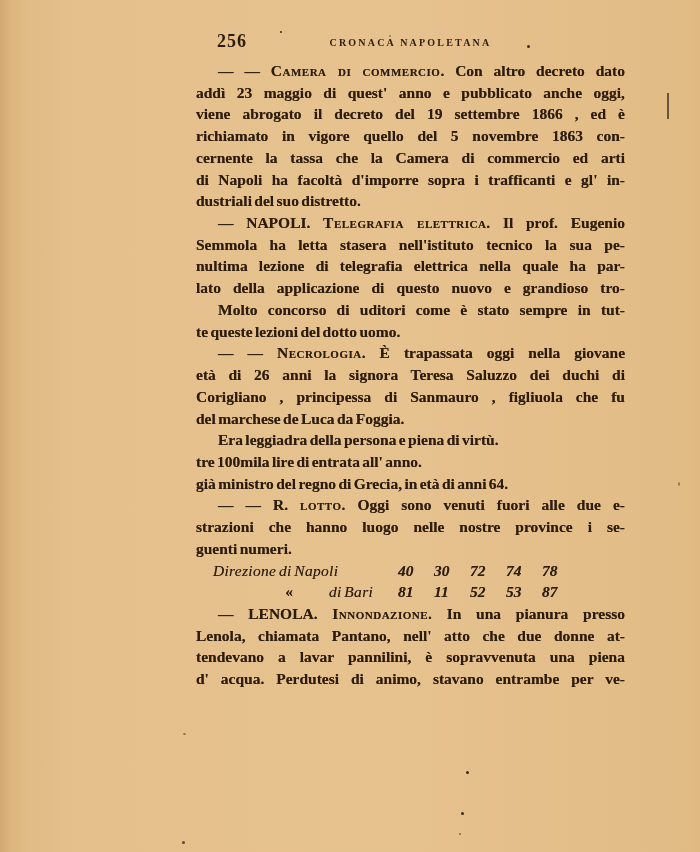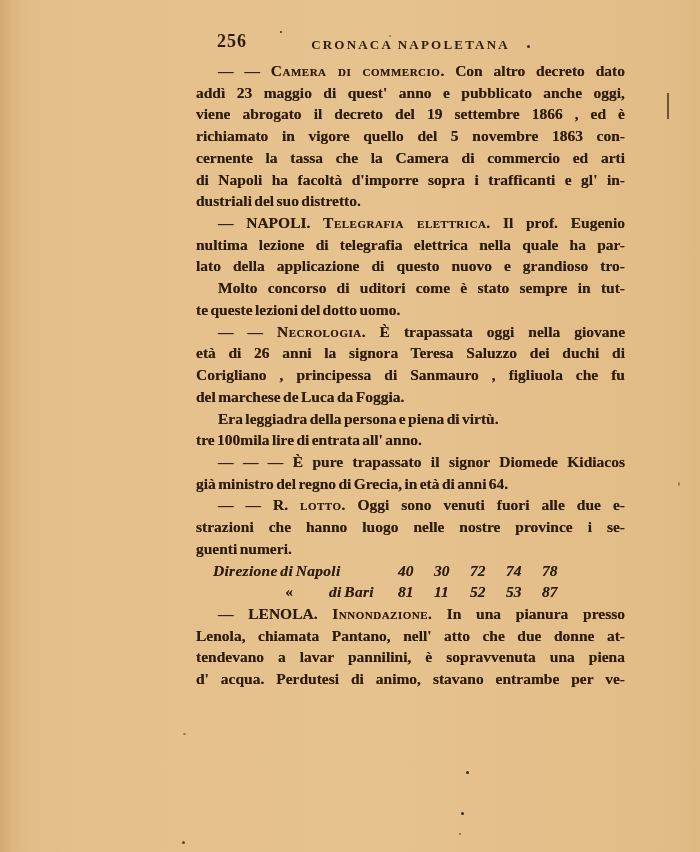--- a/index.html
+++ b/index.html
@@ -21,21 +21,21 @@
   }
   
   .page-number {
     position: absolute; left: 217px; top: 31px;
     font-size: 18px; font-weight: 700; color: var(--ink);
     letter-spacing: 1px;
   }
   .running-title {
     position: absolute; left: 196px; top: 37px; width: 429px;
     text-align: center;
-    font-size: 13px; font-weight: 700; color: var(--ink);
+    font-size: 10px; font-weight: 700; color: var(--ink);
     letter-spacing: 2.2px;
   }
   
   #text-block {
     position: absolute; left: 196px; top: 60px; width: 429px;
     font-size: 15.5px; font-weight: 700; color: var(--ink);
     word-spacing: -1.5px;
     text-shadow: 0 0 0.5px rgba(45, 28, 13, 0.6);
   }
   .line {
@@ -49,21 +49,21 @@
   .sc { font-variant: small-caps; letter-spacing: 0.5px; }
   
   .lotto-row {
     height: 21.72px; line-height: 21.72px;
     padding-left: 17px;
     display: flex; align-items: baseline;
     overflow: hidden;
   }
   .l-label { display: inline-flex; width: 185px; }
   .l-prefix { display: inline-block; width: 80px; text-align: right; font-weight: 700; }
-  .l-name { font-style: italic; font-weight: 700; letter-spacing: 0.3px; text-align: right; }
+  .l-name { font-style: italic; font-weight: 400; letter-spacing: 0.3px; text-align: right; }
   .l-name.after-prefix { margin-left: 36px; }
   .l-num { display: inline-block; width: 36px; font-weight: 700; font-style: italic; }
   
   .speck {
     position: absolute; background: #3b2a16; border-radius: 50%;
   }
   .artifact-line {
     position: absolute; background: #6b5335; width: 2px;
   }
 </style>
@@ -76,31 +76,31 @@
 
   <div id="text-block">
       <div class="line first"><span>— — </span><span class="sc">Camera di commercio</span><span>. Con altro decreto dato</span></div>
       <div class="line"><span>addì 23 maggio di quest' anno e pubblicato anche oggi,</span></div>
       <div class="line"><span>viene abrogato il decreto del 19 settembre 1866 , ed è</span></div>
       <div class="line"><span>richiamato in vigore quello del 5 novembre 1863 con-</span></div>
       <div class="line"><span>cernente la tassa che la Camera di commercio ed arti</span></div>
       <div class="line"><span>di Napoli ha facoltà d'imporre sopra i trafficanti e gl' in-</span></div>
       <div class="line last"><span>dustriali del suo distretto.</span></div>
       <div class="line first"><span>— NAPOLI. </span><span class="sc">Telegrafia elettrica</span><span>. Il prof. Eugenio</span></div>
+      <div class="line"><span>Semmola ha letta stasera nell'istituto tecnico la sua pe-</span></div>
       <div class="line"><span>nultima lezione di telegrafia elettrica nella quale ha par-</span></div>
       <div class="line"><span>lato della applicazione di questo nuovo e grandioso tro-</span></div>
       <div class="line first"><span>Molto concorso di uditori come è stato sempre in tut-</span></div>
       <div class="line last"><span>te queste lezioni del dotto uomo.</span></div>
       <div class="line first"><span>— — </span><span class="sc">Necrologia</span><span>. È trapassata oggi nella giovane</span></div>
       <div class="line"><span>età di 26 anni la signora Teresa Saluzzo dei duchi di</span></div>
       <div class="line"><span>Corigliano , principessa di Sanmauro , figliuola che fu</span></div>
       <div class="line last"><span>del marchese de Luca da Foggia.</span></div>
       <div class="line first last"><span>Era leggiadra della persona e piena di virtù.</span></div>
       <div class="line last"><span>tre 100mila lire di entrata all' anno.</span></div>
-      <div class="line first"><span>— — — È pure trapassato il signor Diomede Kidiacos</span></div>
       <div class="line last"><span>già ministro del regno di Grecia, in età di anni 64.</span></div>
       <div class="line first"><span>— — R. </span><span class="sc">lotto</span><span>. Oggi sono venuti fuori alle due e-</span></div>
       <div class="line"><span>strazioni che hanno luogo nelle nostre province i se-</span></div>
       <div class="line last"><span>guenti numeri.</span></div>
       <div class="lotto-row">
         <span class="l-label">
           <span class="l-name">Direzione di Napoli</span>
         </span>
         <span class="l-num">40</span>
         <span class="l-num">30</span>

